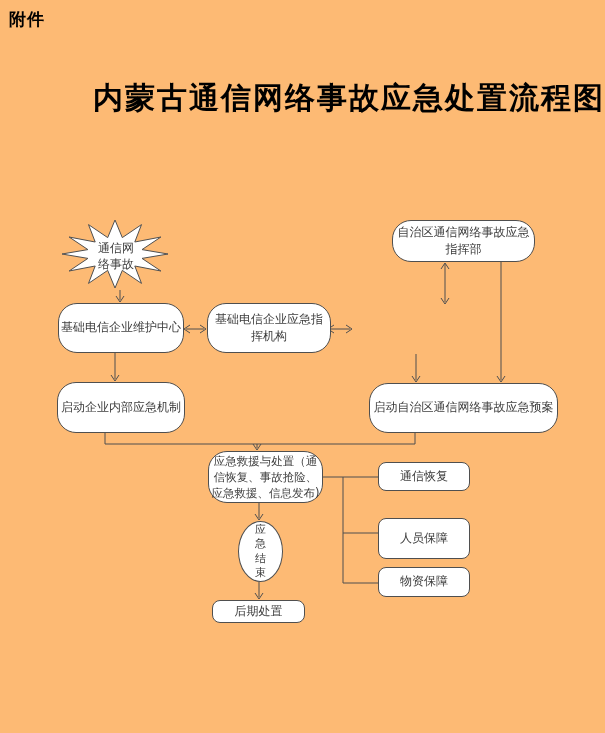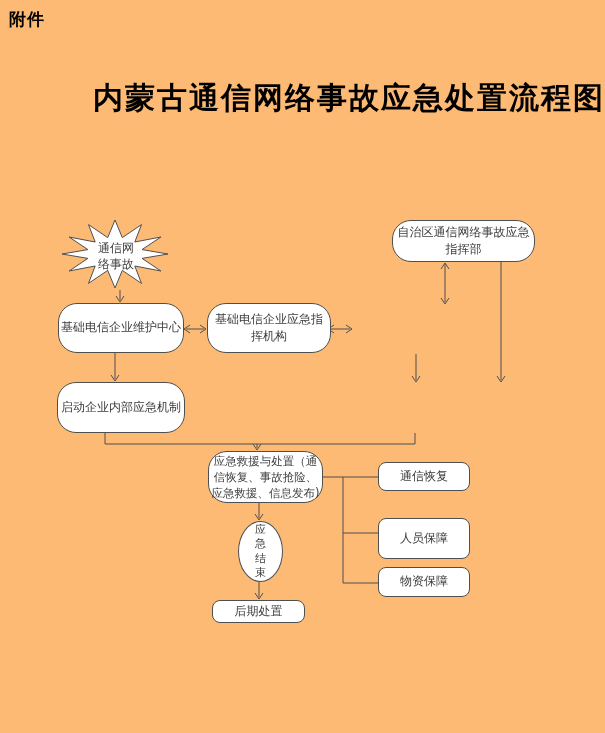--- a/index.html
+++ b/index.html
@@ -101,20 +101,23 @@
 
 
   <div class="node" style="left:392px;top:220px;width:143px;height:42px;">
     <span class="wrapspan" style="width:134px;">自治区通信网络事故应急指挥部</span>
   </div>
 
   <div class="node" style="left:57px;top:382px;width:128px;height:51px;">
     <span>启动企业内部应急机制</span>
   </div>
 
+  <div class="node" style="left:369px;top:383px;width:189px;height:50px;">
+    <span style="white-space:nowrap;">启动自治区通信网络事故应急预案</span>
+  </div>
 
   <div class="node" id="node-rescue-disposal" style="left:208px;top:451px;width:115px;height:52px;">
     <span class="wrapspan" style="width:112px;">应急救援与处置（通信恢复、事故抢险、应急救援、信息发布)</span>
   </div>
 
   <div class="node" id="node-emergency-end" style="left:238px;top:521px;width:45px;height:61px;">
     <span>应急结束</span>
   </div>
 
   <div class="node small" style="left:378px;top:462px;width:92px;height:29px;">

